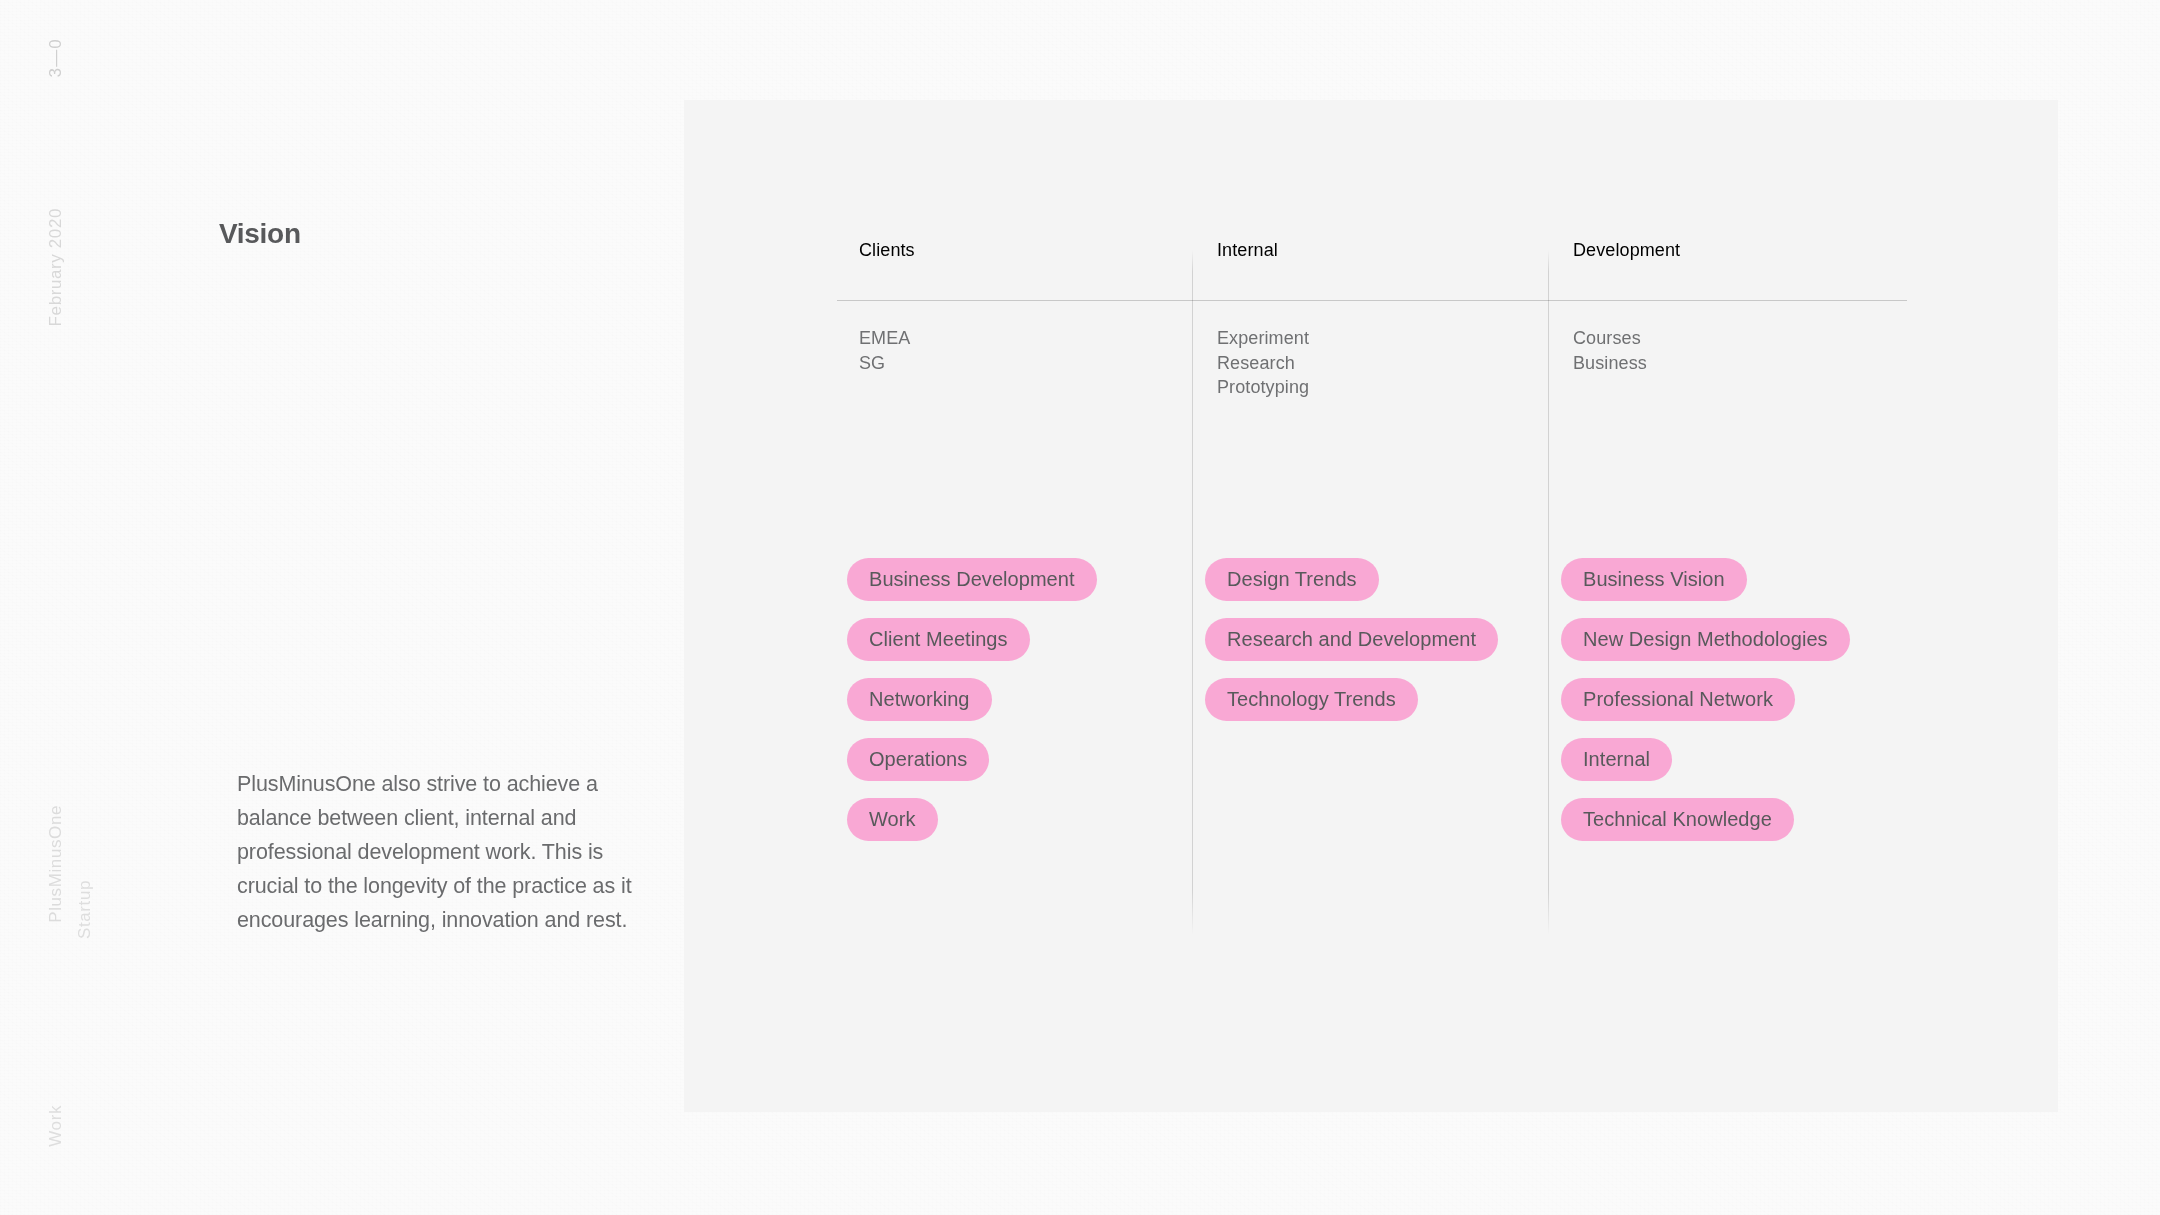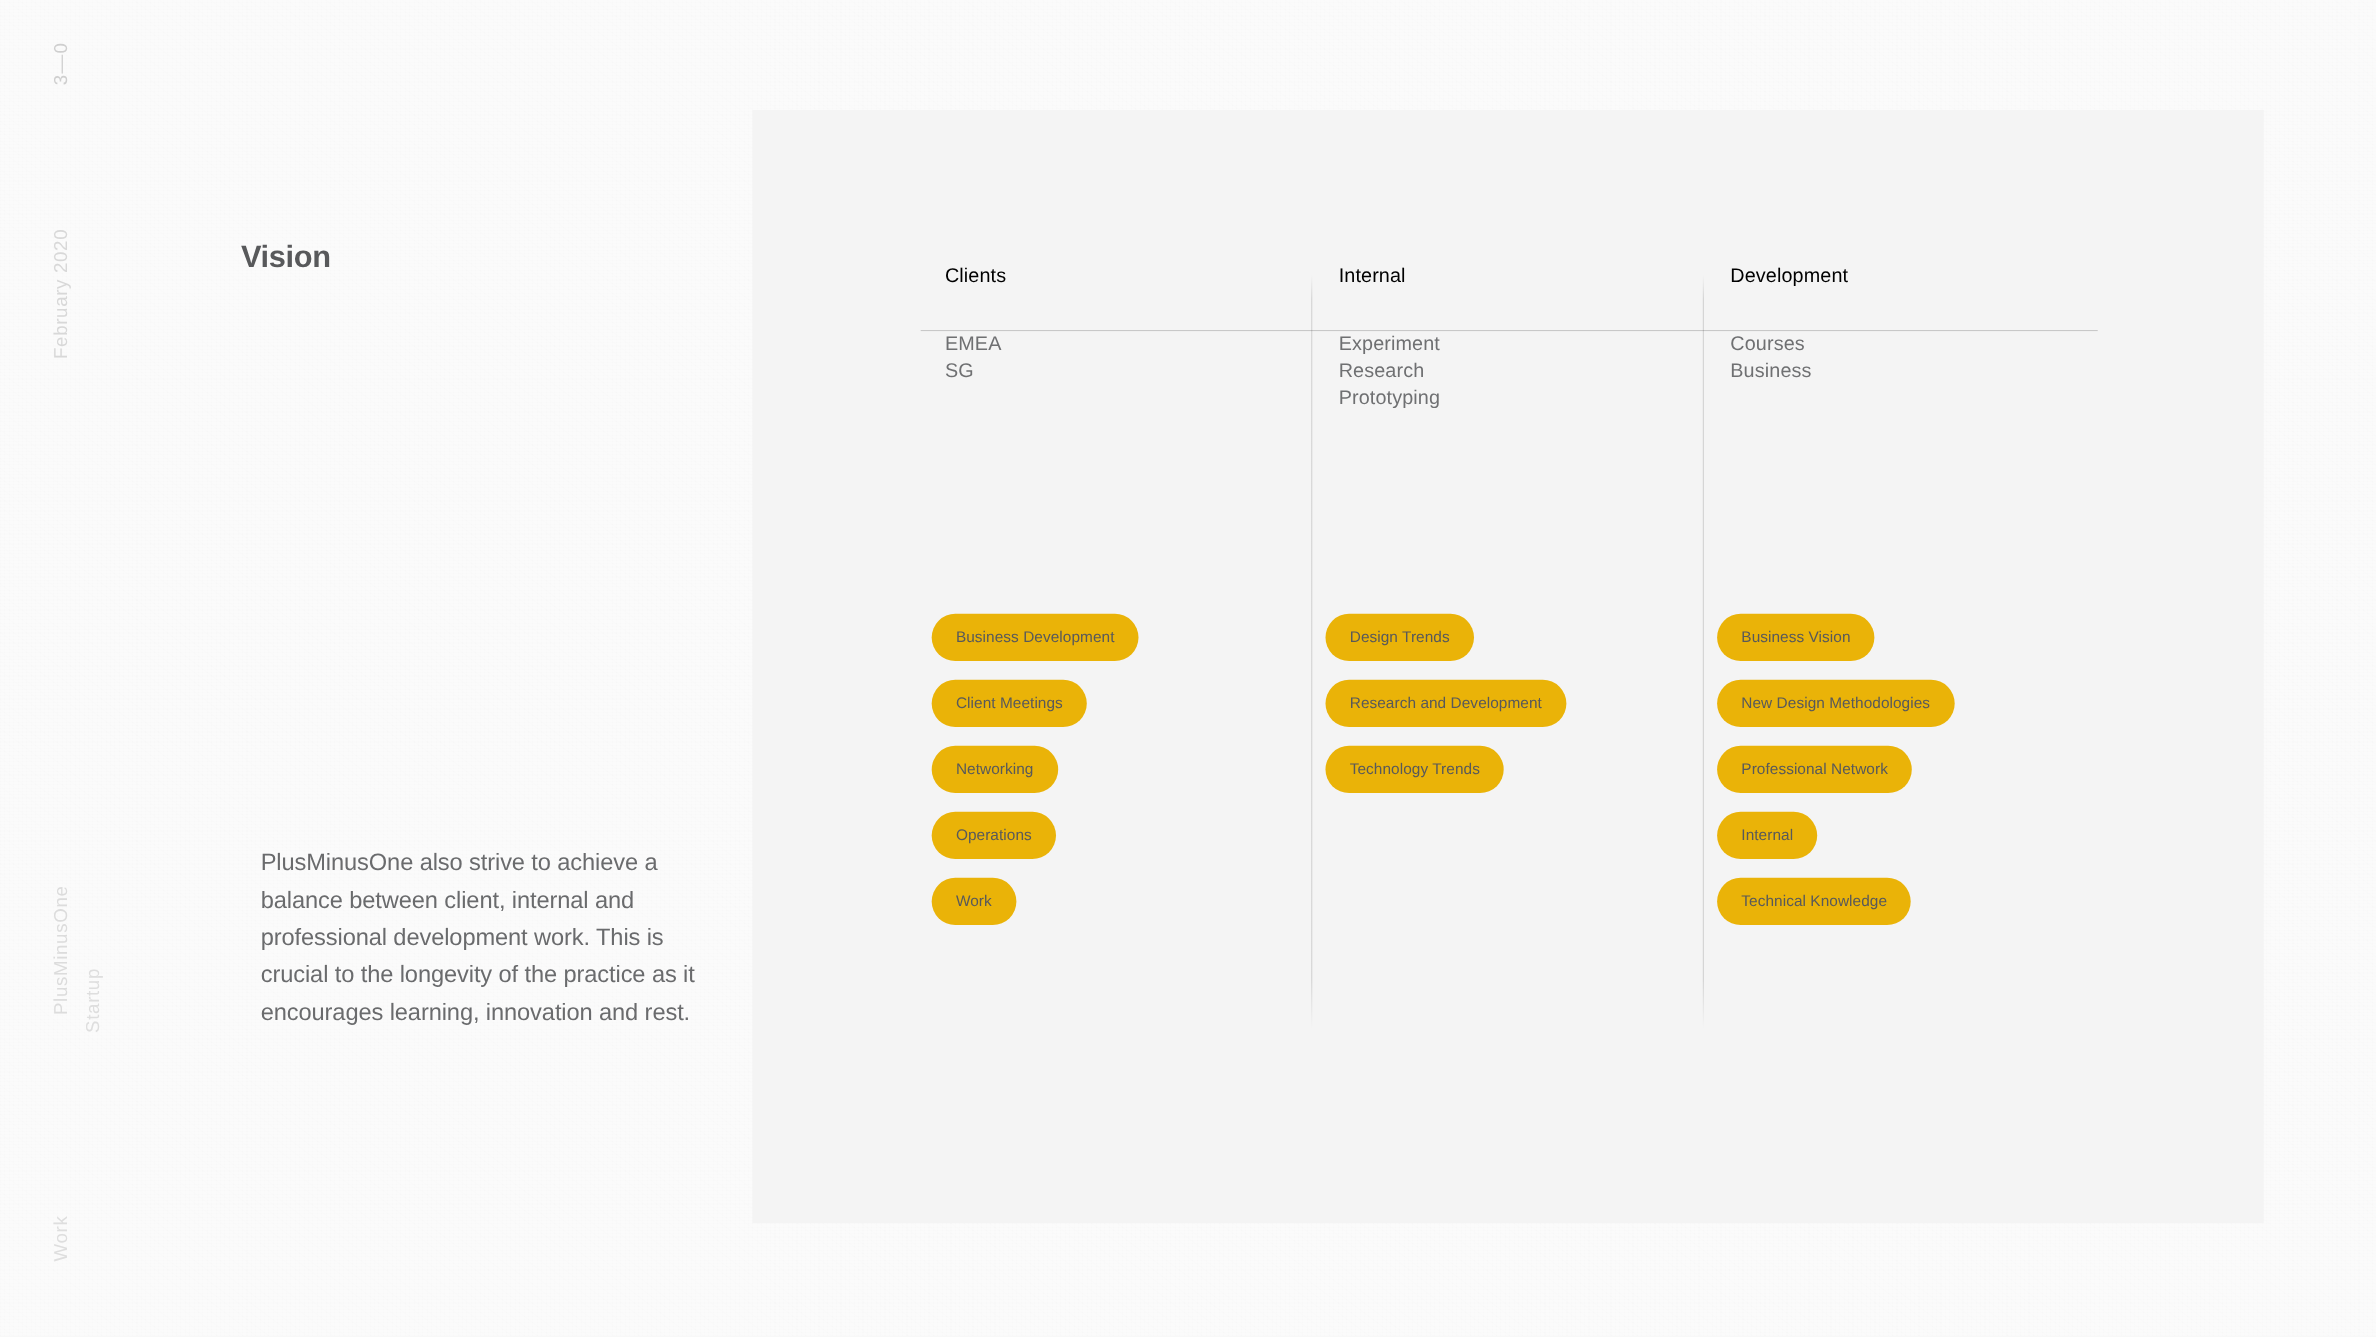--- a/index.html
+++ b/index.html
@@ -133,21 +133,21 @@
   .rule {
     position: absolute;
     left: 0;
     top: 60px;
     width: 1070px;
     height: 1px;
     background: rgba(0,0,0,0.18);
   }
 
   .sub-list {
-    margin-top: 20px;
+    margin-top: 46px;
     padding-left: 24px;
     list-style: none;
   }
   .col:first-child .sub-list { padding-left: 22px; }
   .sub-list li {
     font-size: 18px;
     color: #6f7072;
     line-height: 24.5px;
     letter-spacing: 0.1px;
   }
@@ -157,25 +157,25 @@
     position: absolute;
     top: 318px;
     left: 12px;
     width: 344px;
     list-style: none;
   }
   .col:first-child .pill-list { left: 10px; }
 
   .pill {
     display: inline-block;
-    background: #eab308;
+    background: #f9a8d4;
     border-radius: 999px;
     padding: 10px 22px 11px 22px;
     margin-bottom: 17px;
-    font-size: 14px;
+    font-size: 20px;
     color: #58595b;
     letter-spacing: 0.05px;
     white-space: nowrap;
     line-height: 22px;
   }
   .pill-row { display: block; }
 </style>
 </head>
 <body>
 

